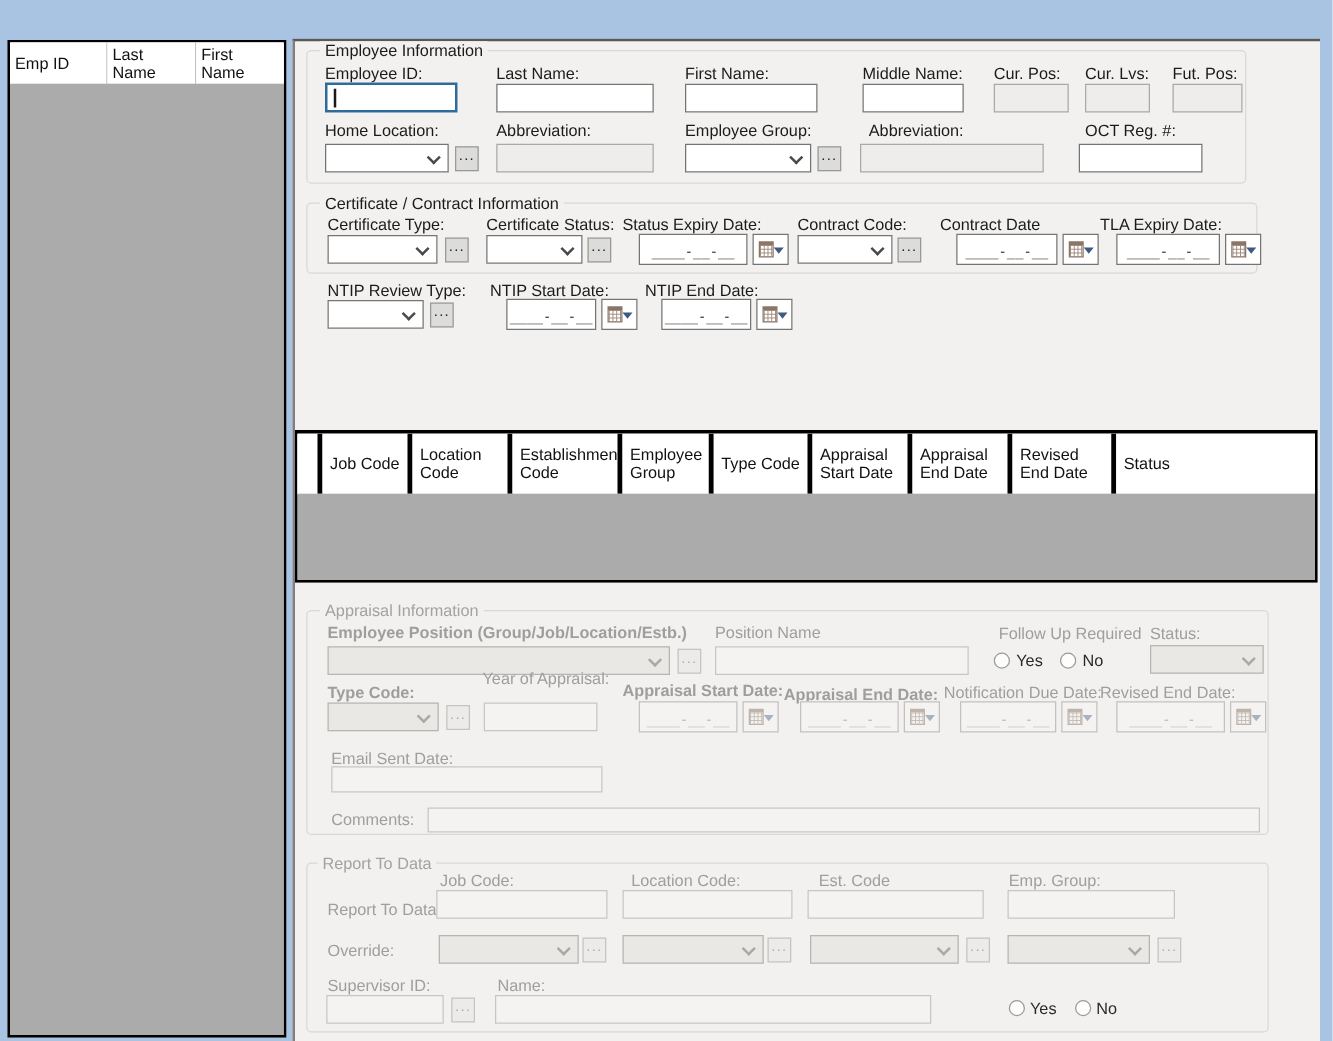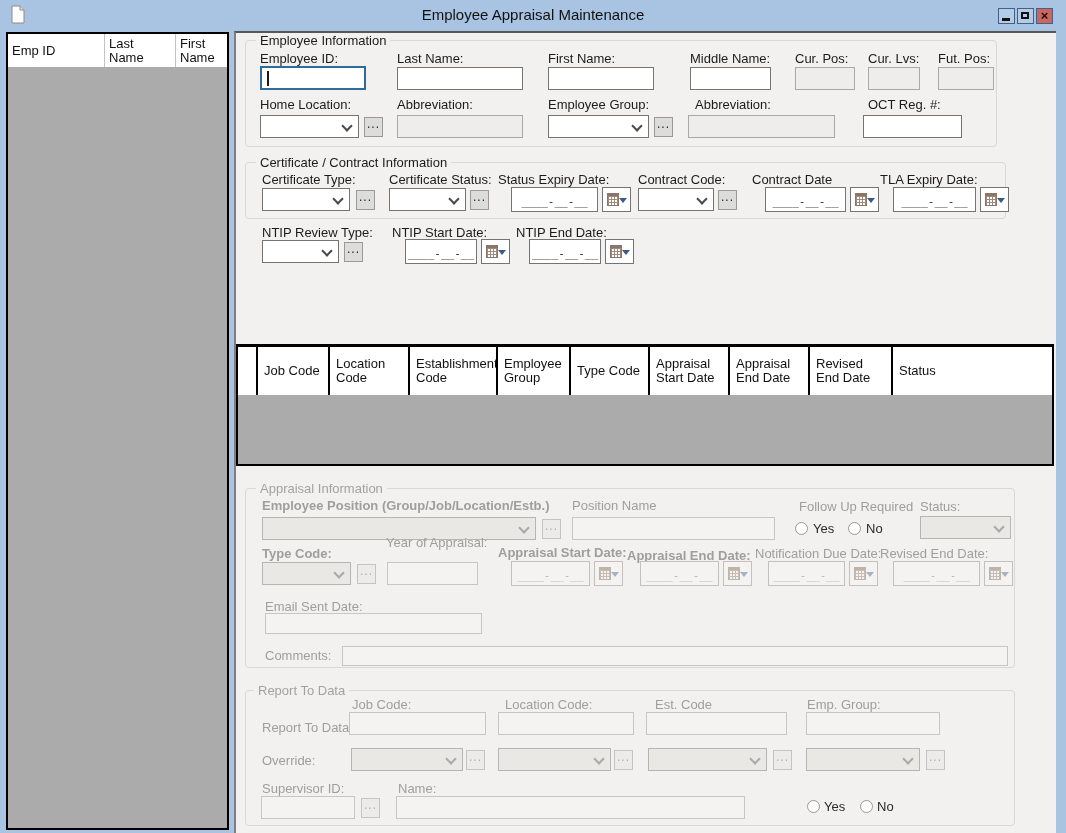--- a/index.html
+++ b/index.html
@@ -54,48 +54,32 @@
   .date.dis .mask,.date.dis .cal{background:#f4f3f1;border-color:#c2c1bf;color:#b5b5b3;}
   .date.dis .calgrid{border-color:#bdb4ac;background-image:linear-gradient(to right,#c6bcb4 1px,transparent 1px),linear-gradient(to bottom,#c6bcb4 1px,transparent 1px);}
   .date.dis .calarrow{border-top-color:#a9b2c0;}
 
   .radio{position:absolute;width:13px;height:13px;border:1px solid #9a9a98;border-radius:50%;background:#fdfdfb;box-sizing:border-box;}
   .rlbl{position:absolute;font-size:13px;color:#2a2a2a;white-space:nowrap;}
 
   
   .grid{position:absolute;left:236px;top:344px;width:818px;height:122px;border:2px solid #000;border-top-width:3px;box-sizing:border-box;background:#ababab;}
   .gridhead{display:flex;height:48px;background:#fff;border-bottom:1px solid #9a9a9a;}
-  .gridhead .gcell{display:flex;align-items:center;box-sizing:border-box;padding:3px 6px;font-size:13px;line-height:14px;color:#111;border-right:2px solid #000000;overflow:hidden;background:#fff;}
+  .gridhead .gcell{display:flex;align-items:center;box-sizing:border-box;padding:3px 6px;font-size:13px;line-height:14px;color:#111;border-right:4px solid #000000;overflow:hidden;background:#fff;}
   .gridbody{position:absolute;left:0;top:48px;right:0;bottom:0;background:#ababab;}
 </style>
 </head>
 <body>
 
 <div class="stage">
 
-  <div class="titlebar">
-    <svg width="16" height="19" style="position:absolute;left:10px;top:5px">
-      <path d="M2 1 L10 1 L14 5 L14 18 L2 18 Z" fill="#fdfdfd" stroke="#8a8a8a" stroke-width="1"></path>
-      <path d="M10 1 L10 5 L14 5" fill="#e0e0e0" stroke="#8a8a8a" stroke-width="1"></path>
-    </svg>
-    <div class="title">Employee Appraisal Maintenance</div>
-    <div class="winbtn" style="left:998px">
-        <span class="minbar"></span>
-      </div>
-    <div class="winbtn" style="left:1017px">
-        <span class="maxsq"></span>
-      </div>
-    <div class="winbtn close" style="left:1036px">
-        <span class="xglyph">×</span>
-      </div>
-  </div>
 
   <div class="listpanel">
     <div class="listheader">
-      <div class="hcell" style="width:97px">Emp ID</div>
+      <div class="hcell" style="width:78px">Emp ID</div>
       <div class="hcell" style="width:71px">Last Name</div>
       <div class="hcell" style="flex:1;border-right:none">First Name</div>
     </div>
     <div class="listbody"></div>
   </div>
 
   <div class="main"></div>
 
   <div class="grp" style="left:245px;top:40px;width:752px;height:107px"></div>
   <div class="legend" style="left:256px;top:33px">Employee Information</div>

